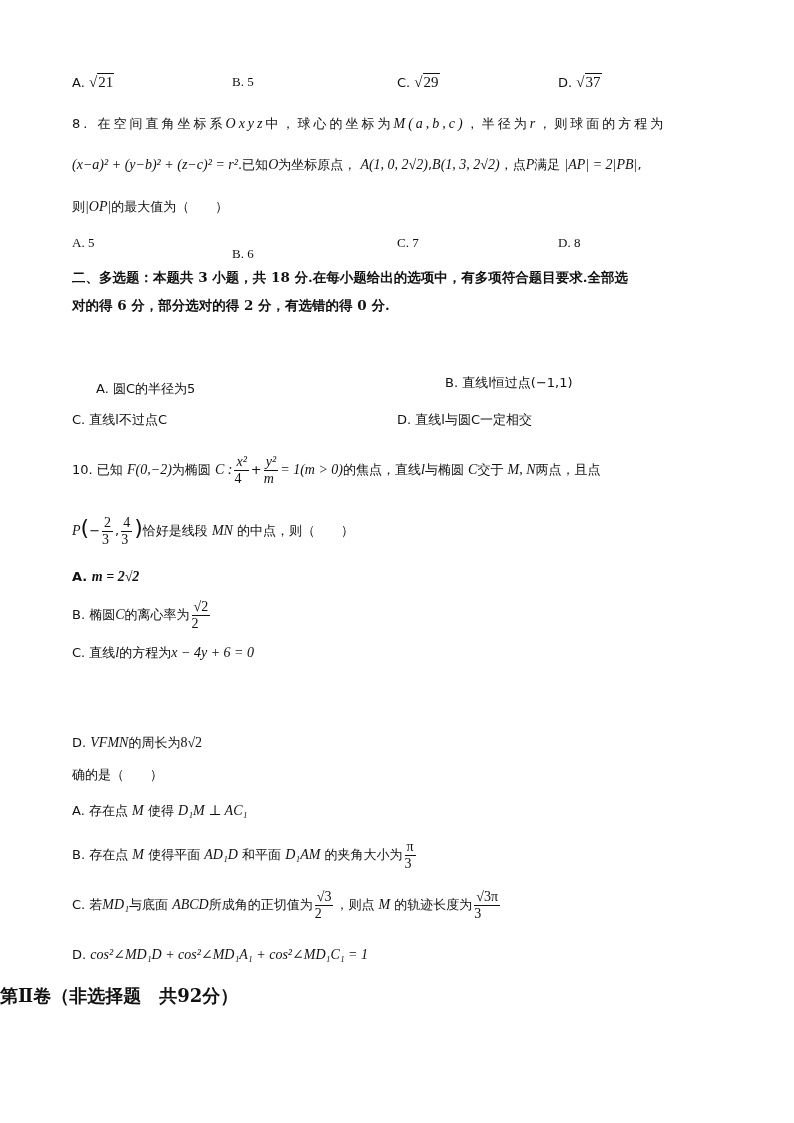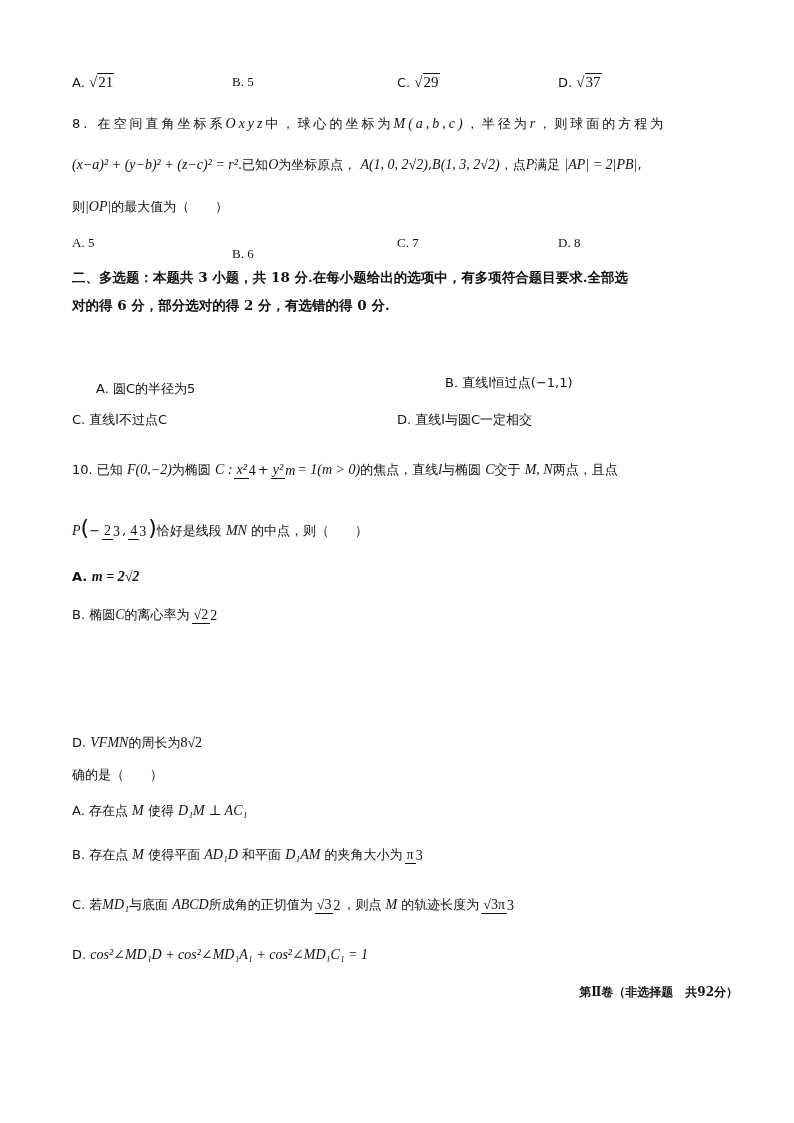--- a/index.html
+++ b/index.html
@@ -5,26 +5,26 @@
   html, body { margin: 0; padding: 0; background: #ffffff; }
   body { width: 794px; height: 1123px; position: relative; overflow: hidden;
          font-family: "DejaVu Sans", "Liberation Sans", sans-serif; color: #111; font-size: 13px; }
   .page { position: absolute; left: 0; top: 0; width: 794px; height: 1123px; }
   .line { position: absolute; left: 72px; white-space: nowrap; font-size: 13px; line-height: 20px; }
   .m { font-family: "Liberation Serif", "DejaVu Serif", serif; font-style: italic; font-size: 14px; }
   .n { font-family: "Liberation Serif", "DejaVu Serif", serif; font-size: 14px; }
   .opt { position: absolute; white-space: nowrap; font-size: 13px; line-height: 20px; }
   .sqrt { display: inline-block; position: relative; font-family: "Liberation Serif", serif; font-size: 15px; }
   .sqrt .rad { border-top: 1px solid #111; padding: 0 1px; }
-  .frac { display: inline-flex; flex-direction: row; align-items: center; vertical-align: middle;
+  .frac { display: inline-flex; flex-direction: column; align-items: flex-start; vertical-align: middle;
           font-family: "Liberation Serif", serif; font-size: 14px; line-height: 16px; margin: 0 2px; }
   .frac .num { border-bottom: 1px solid #111; padding: 0 2px; }
   .bold { font-weight: bold; font-family: "DejaVu Serif", "Liberation Serif", serif; font-size: 13.5px; }
-  .title { position: absolute; left: 0; width: 738px; text-align: right; top: 984px;
-           font-weight: bold; font-family: "DejaVu Serif", serif; font-size: 12px; }
+  .title { position: absolute; left: 0; width: 738px; text-align: left; top: 984px;
+           font-weight: bold; font-family: "DejaVu Serif", serif; font-size: 18px; }
   .wide { letter-spacing: 3px; }
 </style>
 </head>
 <body>
 
 <div class="page">
 
   <div class="opt" style="left:72px; top:72px;">
     <span>A.</span>
     <span class="sqrt">√<span class="rad">21</span></span>
@@ -105,20 +105,24 @@
     <span>A.</span>
     <span class="m">m = 2√2</span>
   </div>
   <div class="opt" style="left:72px; top:598px; line-height:34px;">
     <span>B.</span>
     <span>椭圆</span><span class="m">C</span><span>的离心率为</span><span class="frac">
         <span class="num">√2</span>
         <span class="den">2</span>
       </span>
   </div>
+  <div class="opt" style="left:72px; top:643px;">
+    <span>C.</span>
+    <span>直线</span><span class="m">l</span><span>的方程为</span><span class="m">x − 4y + 6 = 0</span>
+  </div>
   <div class="opt" style="left:72px; top:685px;margin-top:48px;">
     <span>D.</span>
     <span class="m">VFMN</span><span>的周长为</span><span class="n">8√2</span>
   </div>
 
   <div class="line" style="top:765px;">确的是（　　）</div>
   <div class="opt" style="left:72px; top:801px;text-align:center;">
     <span>A.</span>
     <span>存在点</span>
     <span class="m">M</span>

